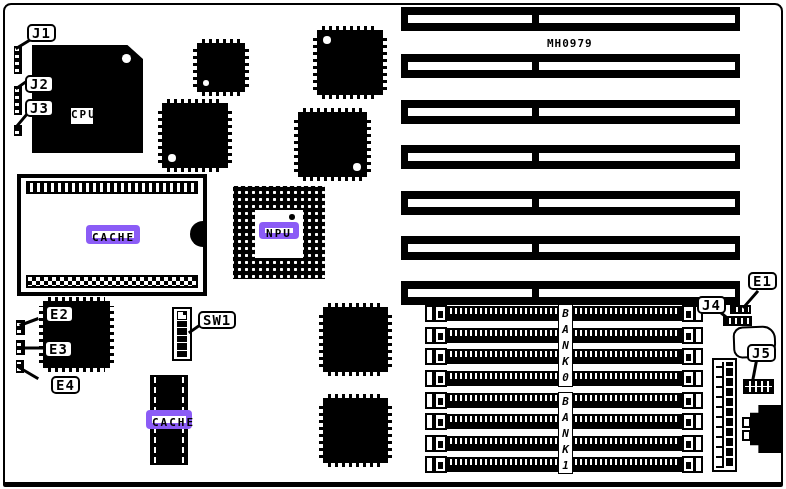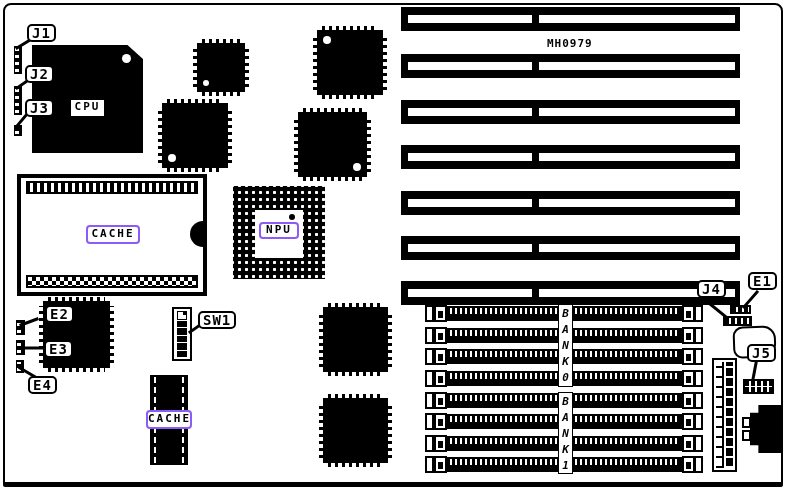--- a/index.html
+++ b/index.html
@@ -18,21 +18,21 @@
     position:absolute; background:#fff; border:2px solid #000; border-radius:5px;
     font-size:14px; font-weight:bold; line-height:12px; padding:1px 3px;
     color:#000; z-index:6; letter-spacing:1px; white-space:nowrap;
   }
   
   .plate {
     position:absolute; background:#fff; color:#000; text-align:center;
     font-size:11px; font-weight:bold; letter-spacing:2px; z-index:5;
     line-height:14px;
   }
-  .plate.bordered { border:2px solid #8b5cf6; border-radius:4px; }
+  .plate.bordered { border:6px solid #8b5cf6; border-radius:4px; }
 
   
   .chip { position:absolute; background:#000; z-index:1; }
   .chip::before { content:""; position:absolute; left:5px; right:5px; top:-4px; height:4px;
     background:repeating-linear-gradient(90deg,#000 0 3px,transparent 3px 7px); }
   .chip::after  { content:""; position:absolute; left:5px; right:5px; bottom:-4px; height:4px;
     background:repeating-linear-gradient(90deg,#000 0 3px,transparent 3px 7px); }
   .chip i::before { content:""; position:absolute; top:5px; bottom:5px; left:-4px; width:4px;
     background:repeating-linear-gradient(0deg,#000 0 3px,transparent 3px 7px); }
   .chip i::after  { content:""; position:absolute; top:5px; bottom:5px; right:-4px; width:4px;
@@ -130,27 +130,27 @@
 </head>
 <body>
 
 <div class="board">
   <div class="board-border"></div>
 
   <div class="vjumper" style="left:14px;top:46px;width:8px;height:28px"></div>
   <div class="vjumper" style="left:14px;top:86px;width:8px;height:29px"></div>
   <div class="vjumper" style="left:14px;top:125px;width:8px;height:11px"></div>
   <div class="callout" style="left:27px;top:24px">J1</div>
-  <div class="callout" style="left:25px;top:65px">J2</div>
+  <div class="callout" style="left:25px;top:75px">J2</div>
   <div class="callout" style="left:25px;top:99px">J3</div>
 
   <div class="cpu">
     <span class="pin1"></span>
   </div>
-  <div class="plate" style="left:71px;top:100px;width:33px;height:16px">CPU</div>
+  <div class="plate" style="left:71px;top:108px;width:22px;height:16px">CPU</div>
 
   <div class="chip" style="left:197px;top:43px;width:48px;height:49px"><i></i><span class="dot dot-bl dot-sm"></span></div>
   <div class="chip" style="left:317px;top:30px;width:66px;height:65px"><i></i><span class="dot dot-tl"></span></div>
   <div class="chip" style="left:162px;top:103px;width:66px;height:65px"><i></i><span class="dot dot-bl"></span></div>
   <div class="chip" style="left:298px;top:112px;width:69px;height:65px"><i></i><span class="dot dot-br"></span></div>
 
   <div class="cache">
     <div class="cache-top"></div>
     <div class="cache-bot"></div>
     <div class="cache-notch"></div>
@@ -163,21 +163,21 @@
     </div>
   </div>
   <div class="plate bordered" style="left:259px;top:222px;width:40px;height:17px;line-height:12px">NPU</div>
 
   <div class="chip" style="left:43px;top:301px;width:67px;height:67px"><i></i></div>
   <div class="vjumper" style="left:16px;top:320px;width:9px;height:15px"></div>
   <div class="vjumper" style="left:16px;top:340px;width:9px;height:15px"></div>
   <div class="vjumper" style="left:16px;top:360px;width:8px;height:13px"></div>
   <div class="callout" style="left:45px;top:305px">E2</div>
   <div class="callout" style="left:44px;top:340px">E3</div>
-  <div class="callout" style="left:28px;top:376px">E4</div>
+  <div class="callout" style="left:51px;top:376px">E4</div>
 
   <div class="sw1">
     <span class="cell open"></span>
       <span class="cell"></span>
       <span class="cell"></span>
     <span class="cell"></span>
       <span class="cell"></span>
       <span class="cell"></span>
   </div>
   <div class="callout" style="left:198px;top:311px">SW1</div>
@@ -278,21 +278,21 @@
         <span class="simm-endR"></span>
       </div>
     </div>
   <div class="bank-col" style="top:304px;height:83px">BANK0</div>
   <div class="bank-col" style="top:392px;height:82px">BANK1</div>
 
   <div class="callout" style="left:748px;top:272px">E1</div>
   <div class="hjumper" style="left:730px;top:305px;width:21px;height:9px">
       <span class="fill"></span>
     </div>
-  <div class="callout" style="left:697px;top:280px">J4</div>
+  <div class="callout" style="left:697px;top:296px">J4</div>
   <div class="hjumper" style="left:723px;top:316px;width:29px;height:10px">
       <span class="fill"></span>
     </div>
   <div class="blob"></div>
   <div class="callout" style="left:747px;top:344px">J5</div>
   <div class="j5-header">
       <span></span>
       <span></span>
     </div>
   <div class="edge-conn">

